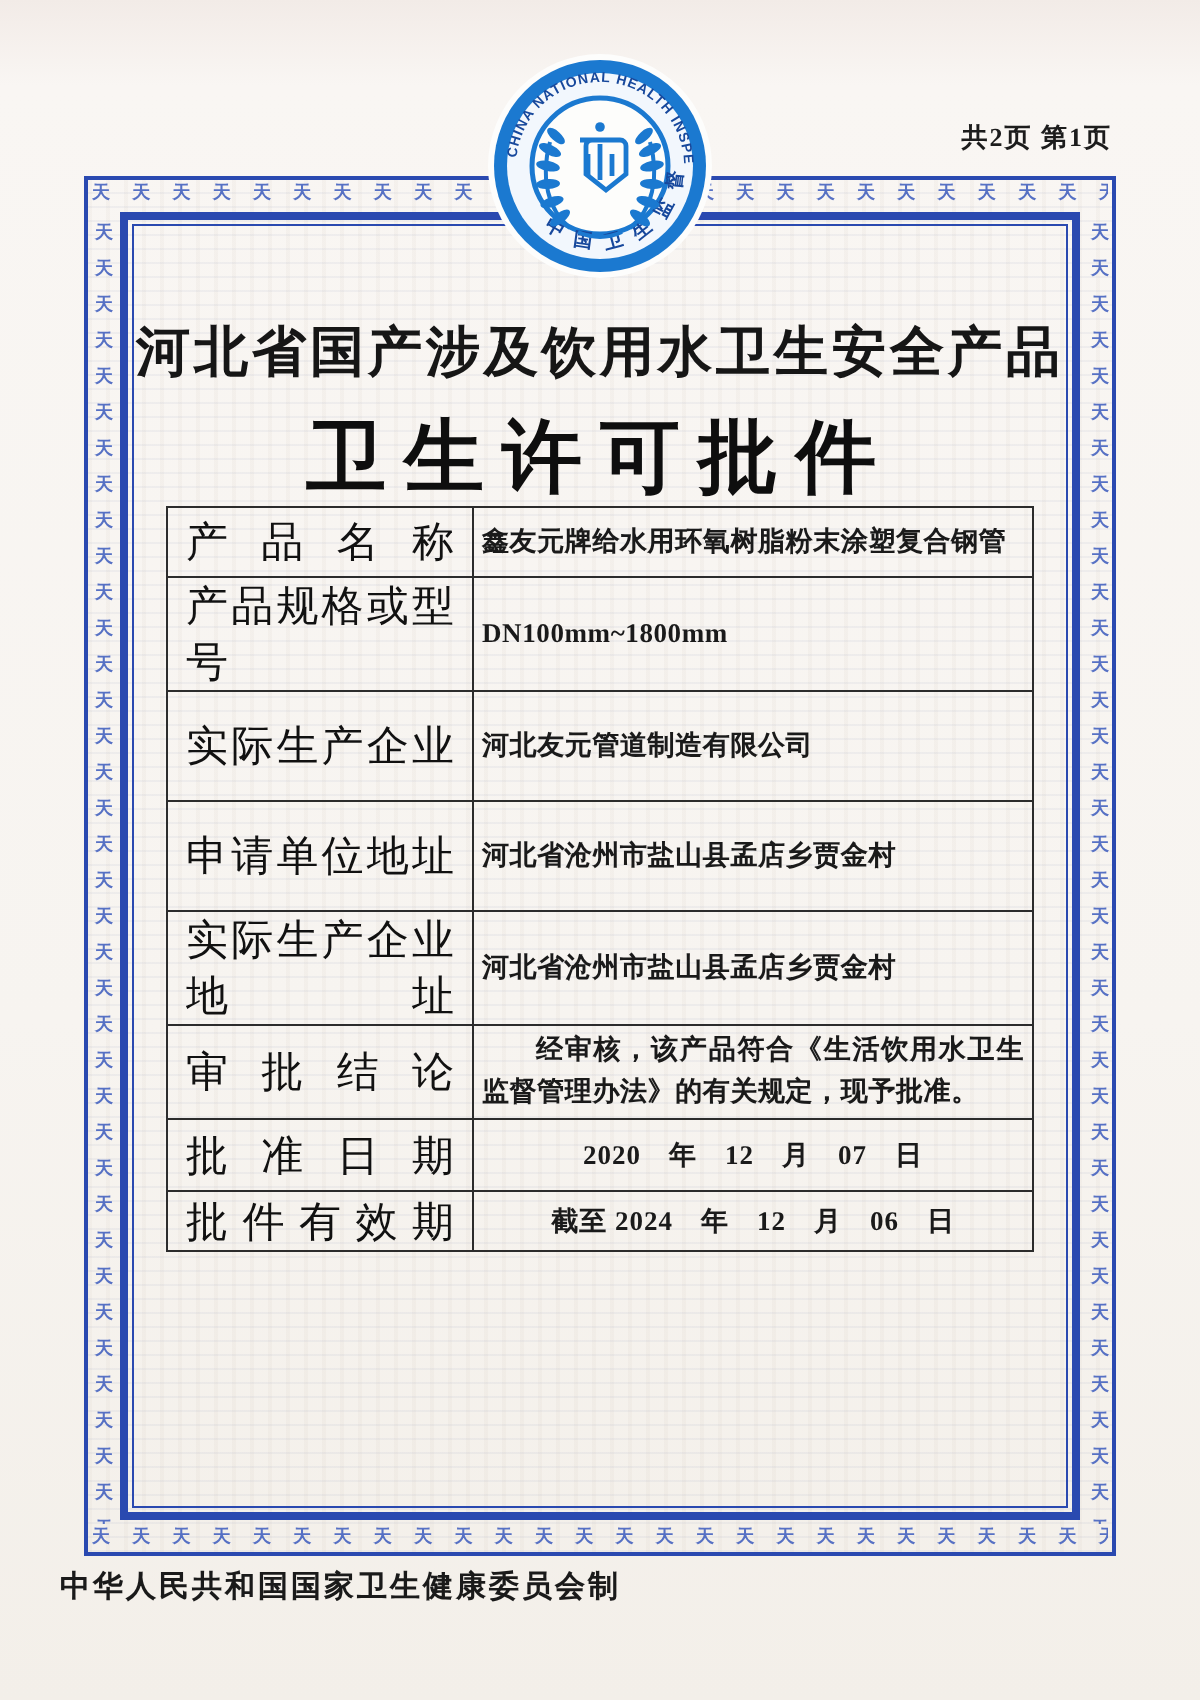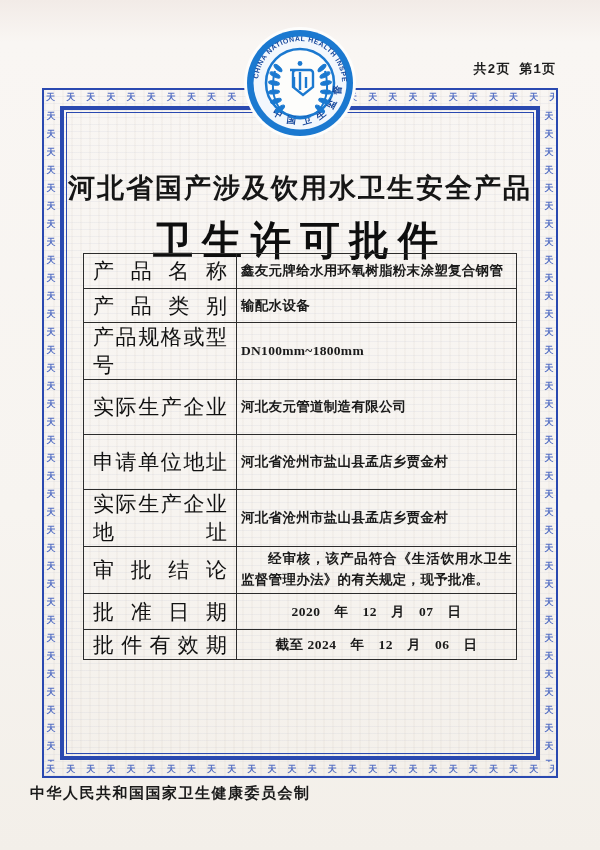--- a/index.html
+++ b/index.html
@@ -6,21 +6,21 @@
   html,body { width:600px; height:850px; }
   body {
     position:relative;
     font-family:"Liberation Serif","DejaVu Serif",serif;
     background:linear-gradient(180deg,#f2ebe7 0%,#f9f6f3 5%,#f7f4f0 60%,#f3efe9 100%);
     color:#141414; overflow:hidden;
   }
   .page-info {
     position:absolute; top:60px; right:44px;
     font-size:13px; font-weight:bold; letter-spacing:1px; color:#1c1c1c;
-    font-family:Liberation Mono, monospace;
+    font-family:Liberation Serif, serif;
   }
   
   .frame {
     position:absolute; left:42px; top:88px; width:516px; height:690px;
     border:2px solid #2a49b0;
     background-image:
       repeating-linear-gradient(0deg, rgba(150,160,190,.10) 0 1px, transparent 1px 7px),
       repeating-linear-gradient(90deg, rgba(190,175,160,.08) 0 2px, transparent 2px 9px);
   }
   .band {
@@ -30,21 +30,21 @@
   }
   .band-top    { left:2px; right:2px; top:0;    height:14px; line-height:14px; }
   .band-bottom { left:2px; right:2px; bottom:0; height:14px; line-height:14px; }
   .band-left   { top:14px; bottom:14px; left:0;  width:14px; writing-mode:vertical-rl; text-orientation:upright; line-height:14px; }
   .band-right  { top:14px; bottom:14px; right:0; width:14px; writing-mode:vertical-rl; text-orientation:upright; line-height:14px; }
   .inner  { position:absolute; inset:16px; border:4px solid #2a49b0; }
   .inner2 { position:absolute; inset:2px;  border:1px solid #2a49b0; }
   .content { position:absolute; inset:0; }
 
   .subtitle {
-    margin-top:57px; text-align:center;
+    margin-top:45px; text-align:center;
     font-size:27px; font-weight:bold; letter-spacing:2px; color:#161616;
   }
   .title {
     margin-top:7px; text-align:center;
     font-size:40px; font-weight:bold; letter-spacing:9px; color:#0e0e0e;
   }
 
   
   table.cert {
     position:absolute; left:16px; top:140px; width:434px;
@@ -88,24 +88,20 @@
       <div class="content">
 
         <div class="subtitle">河北省国产涉及饮用水卫生安全产品</div>
         <div class="title">卫生许可批件</div>
 
         <table class="cert">
           <tbody>
               <tr class="rh35">
             <td class="flabel">产品名称</td>
             <td class="fvalue">鑫友元牌给水用环氧树脂粉末涂塑复合钢管</td>
-          </tr>
-          <tr class="rh34">
-            <td class="flabel">产品类别</td>
-            <td class="fvalue">输配水设备</td>
           </tr>
           <tr class="rh35">
             <td class="flabel">产品规格或型号</td>
             <td class="fvalue">DN100mm~1800mm</td>
           </tr>
           <tr class="rh55">
             <td class="flabel">实际生产企业</td>
             <td class="fvalue">河北友元管道制造有限公司</td>
           </tr>
           <tr class="rh55">

